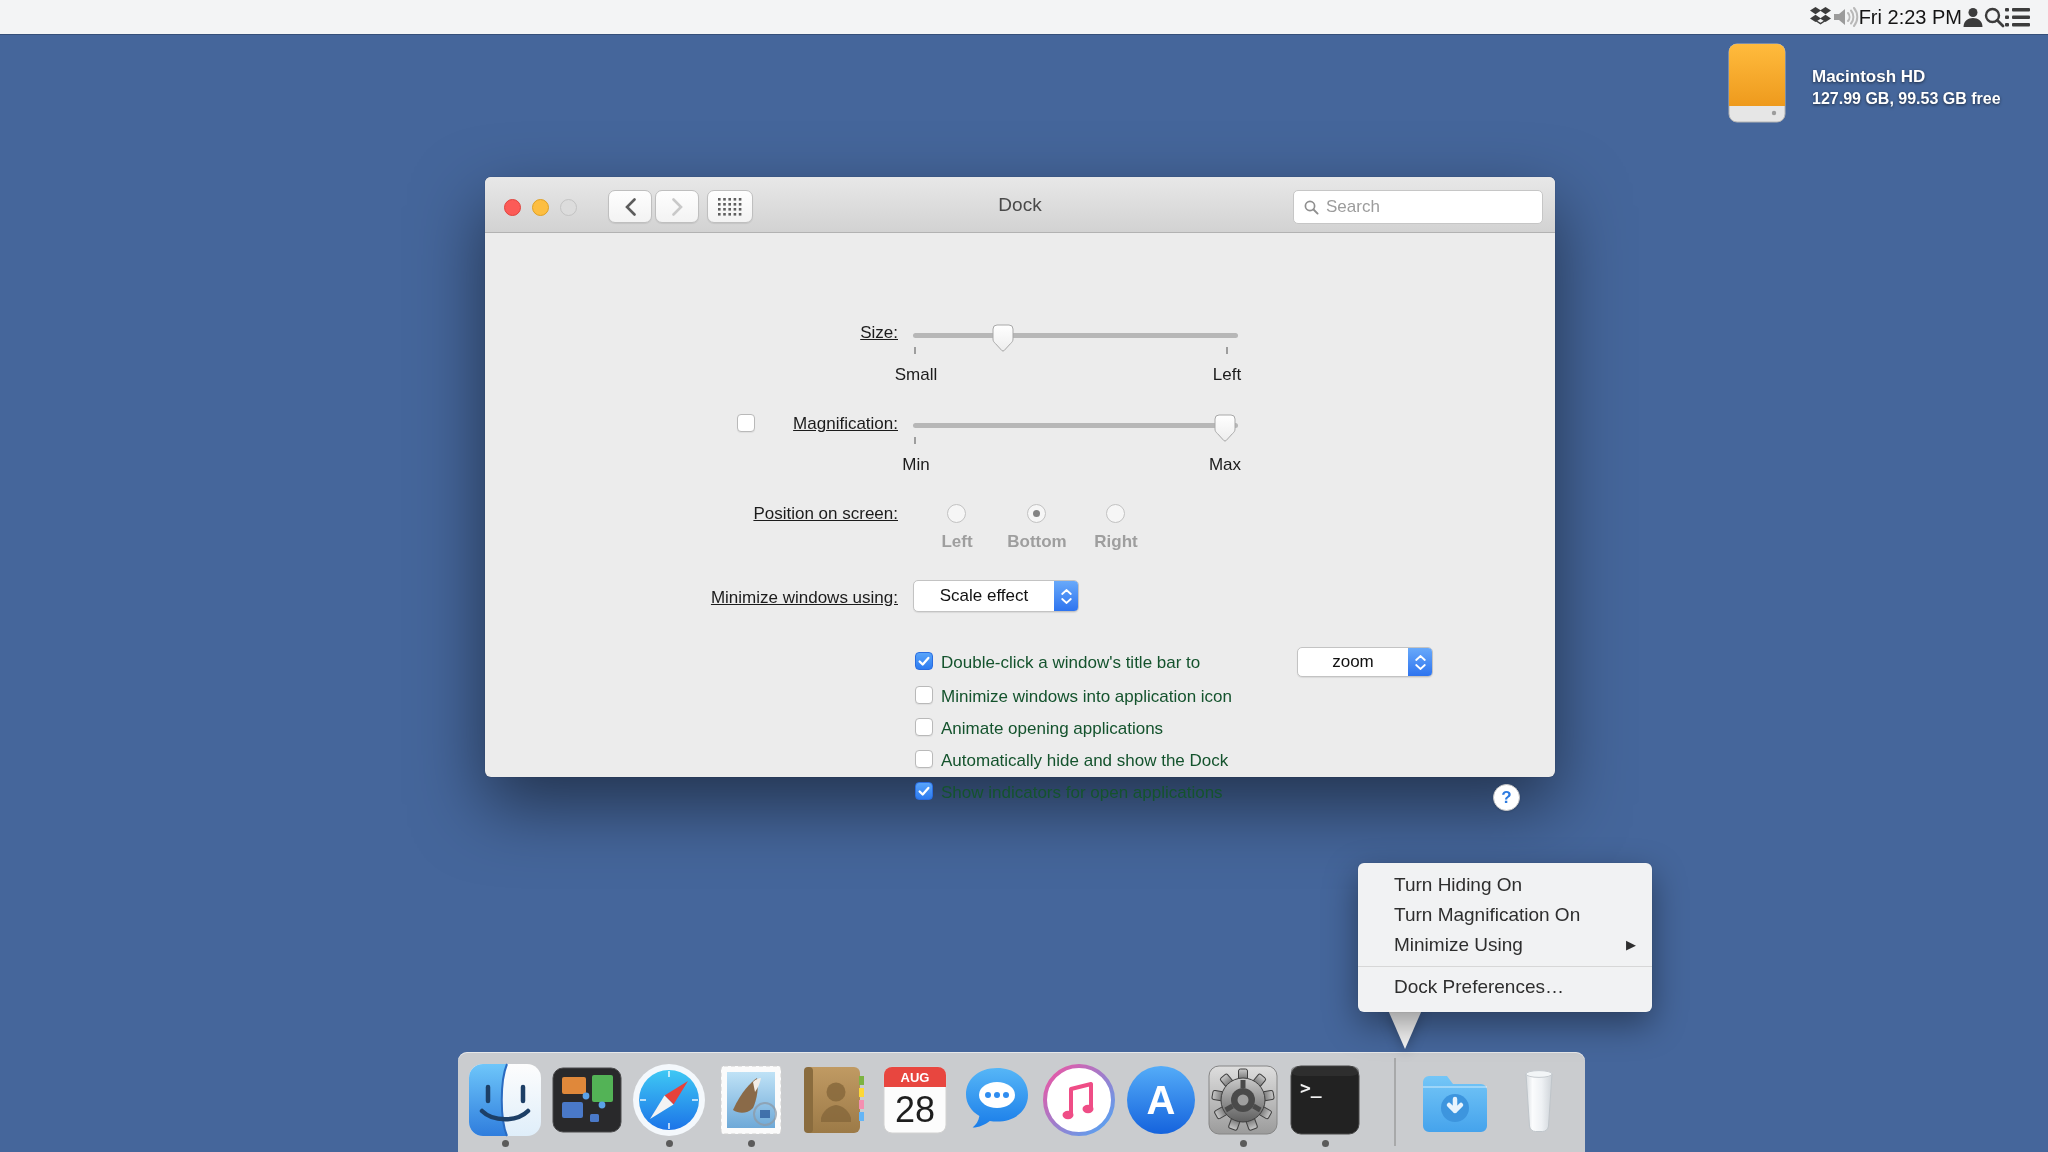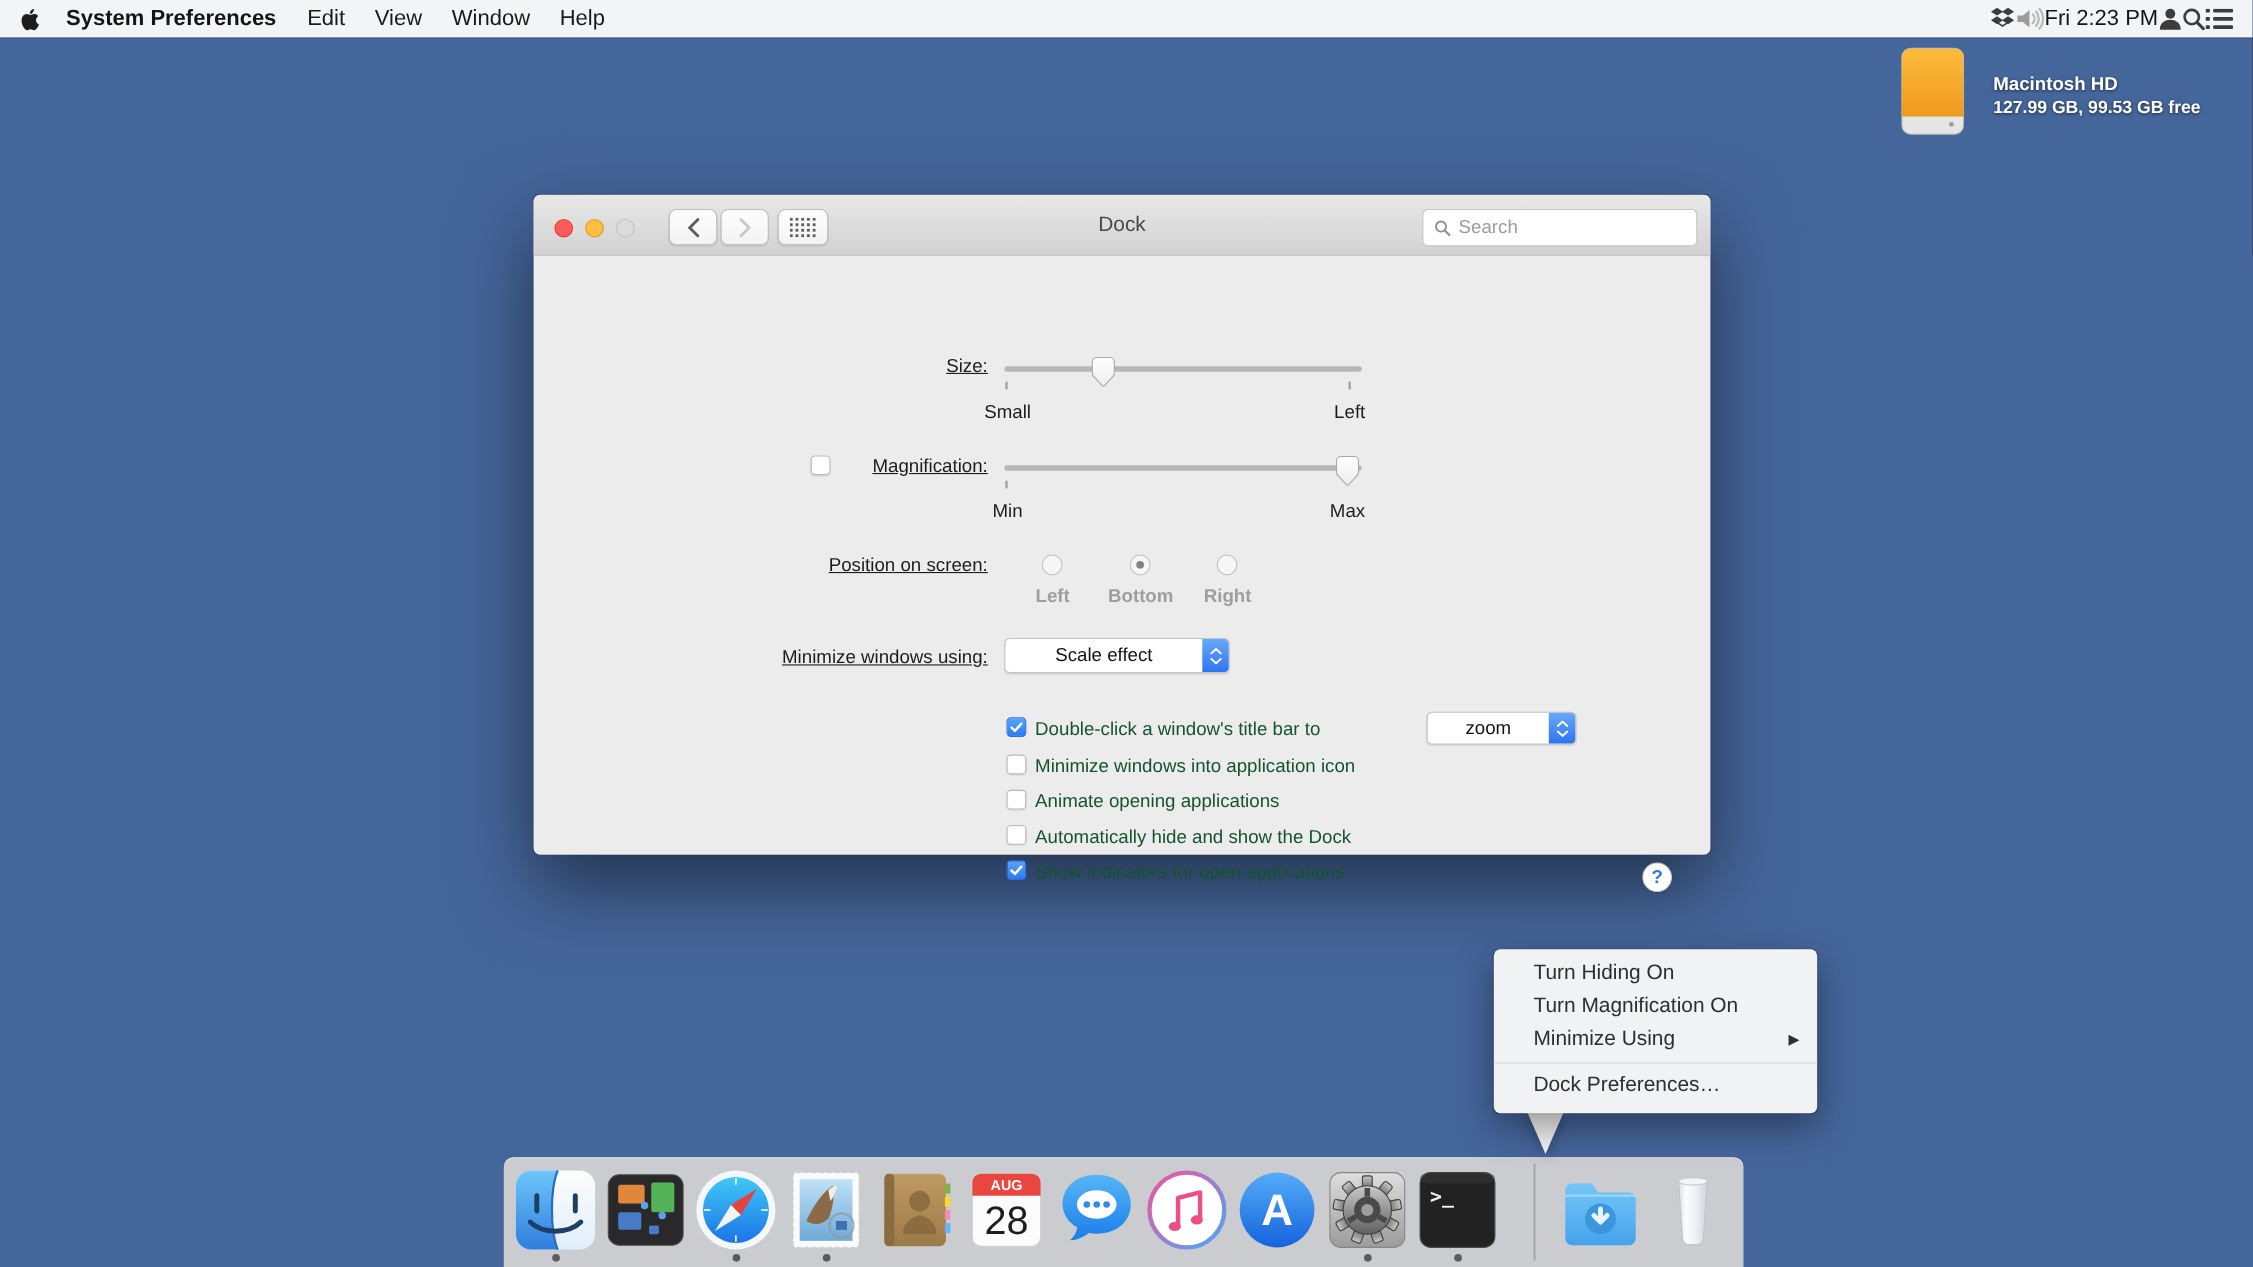--- a/index.html
+++ b/index.html
@@ -92,33 +92,20 @@
   .dock-icon{position:absolute;top:10px;width:76px;height:76px;}
   .dock-sep{position:absolute;left:936px;top:6px;width:2px;height:88px;background:rgba(140,140,140,.55);}
   .run-dot{position:absolute;top:88px;width:7px;height:7px;border-radius:50%;background:#5b5b5b;}
 </style>
 </head>
 <body>
 
 <div id="screen">
 
   <div class="menubar">
-    <div class="mb-left">
-      <span class="mb-apple">
-        <svg width="20" height="24" viewBox="0 0 20 24">
-          <path d="M16.4 12.6c0-3 2.5-4.4 2.6-4.5-1.4-2.1-3.6-2.4-4.4-2.4-1.9-.2-3.6 1.1-4.6 1.1-1 0-2.4-1.1-4-1-2 0-3.9 1.2-5 3-2.1 3.7-.5 9.2 1.5 12.2 1 1.5 2.2 3.1 3.8 3 1.5-.1 2.1-1 4-1s2.4 1 4 1 2.7-1.5 3.7-3c1.2-1.7 1.6-3.3 1.7-3.4-.1-.1-3.3-1.3-3.3-5z" fill="#1d1d1d" transform="scale(0.8) translate(2,4)"></path>
-          <path d="M12.9 3.6c.8-1 1.4-2.4 1.2-3.6-1.2 0-2.6.8-3.4 1.8-.8.9-1.4 2.3-1.2 3.6 1.3.1 2.6-.7 3.4-1.8z" fill="#1d1d1d" transform="scale(0.8) translate(2,4)"></path>
-        </svg>
-      </span>
-      <span class="mb-app">System Preferences</span>
-      <span class="mb-item">Edit</span>
-      <span class="mb-item">View</span>
-      <span class="mb-item">Window</span>
-      <span class="mb-item">Help</span>
-    </div>
     <div class="mb-right">
       <span class="mb-ico">
         <svg width="23" height="21" viewBox="0 0 23 21" fill="#3c3c3c">
           <path d="M6.5 0 L12 3.6 6.5 7.2 1 3.6 Z"></path>
             <path d="M16.5 0 L22 3.6 16.5 7.2 11 3.6 Z"></path>
           <path d="M6.5 7.8 L12 11.4 6.5 15 1 11.4 Z"></path>
             <path d="M16.5 7.8 L22 11.4 16.5 15 11 11.4 Z"></path>
           <path d="M11.5 15.8 L16 12.9 16 14.6 11.5 17.6 7 14.6 7 12.9 Z"></path>
         </svg>
       </span>
@@ -267,21 +254,21 @@
       <span class="radio" style="left:462px;top:271px;"></span>
       <span class="radio" style="left:542px;top:271px;">
           <span class="radio-dot"></span>
         </span>
       <span class="radio" style="left:621px;top:271px;"></span>
       <div class="radio-label" style="left:432px;top:299px;">Left</div>
       <div class="radio-label" style="left:512px;top:299px;">Bottom</div>
       <div class="radio-label" style="left:591px;top:299px;">Right</div>
 
       <div class="rowlabel" style="top:355px;">Minimize windows using:</div>
-      <div class="popup" style="left:428px;top:347px;width:205px;height:32px;">
+      <div class="popup" style="left:428px;top:347px;width:166px;height:32px;">
         <span class="popup-text">Scale effect</span>
         <span class="popup-step">
           <svg width="11" height="6" viewBox="0 0 11 6">
               <path d="M1.2 5 L5.5 1 L9.8 5" stroke="#fff" stroke-width="1.8" fill="none" stroke-linecap="round"></path>
             </svg>
           <svg width="11" height="6" viewBox="0 0 11 6">
               <path d="M1.2 1 L5.5 5 L9.8 1" stroke="#fff" stroke-width="1.8" fill="none" stroke-linecap="round"></path>
             </svg>
         </span>
       </div>

